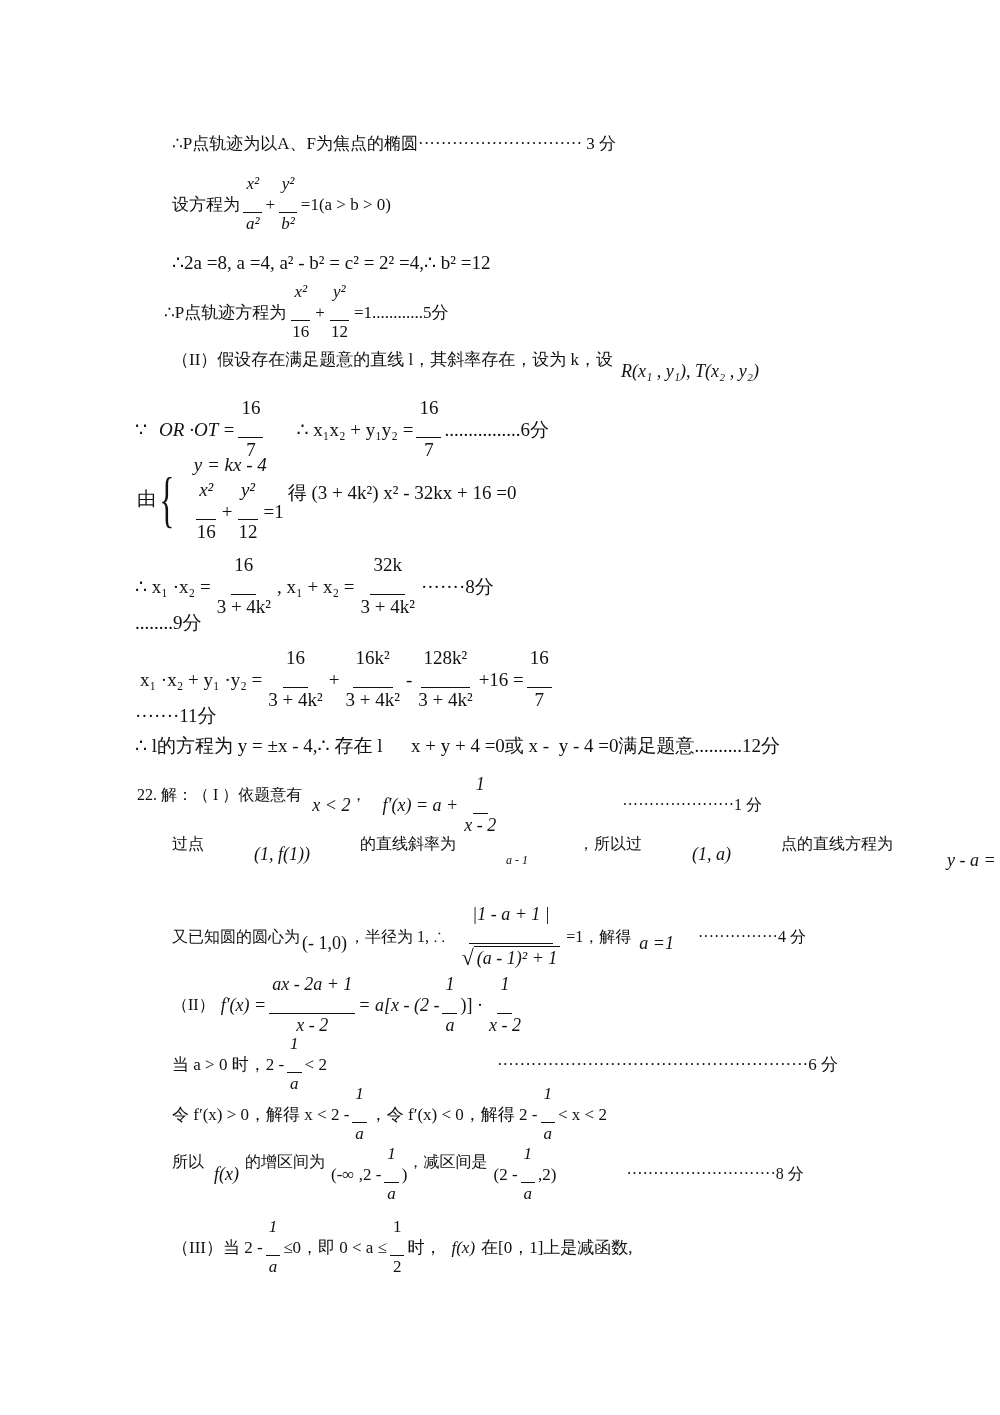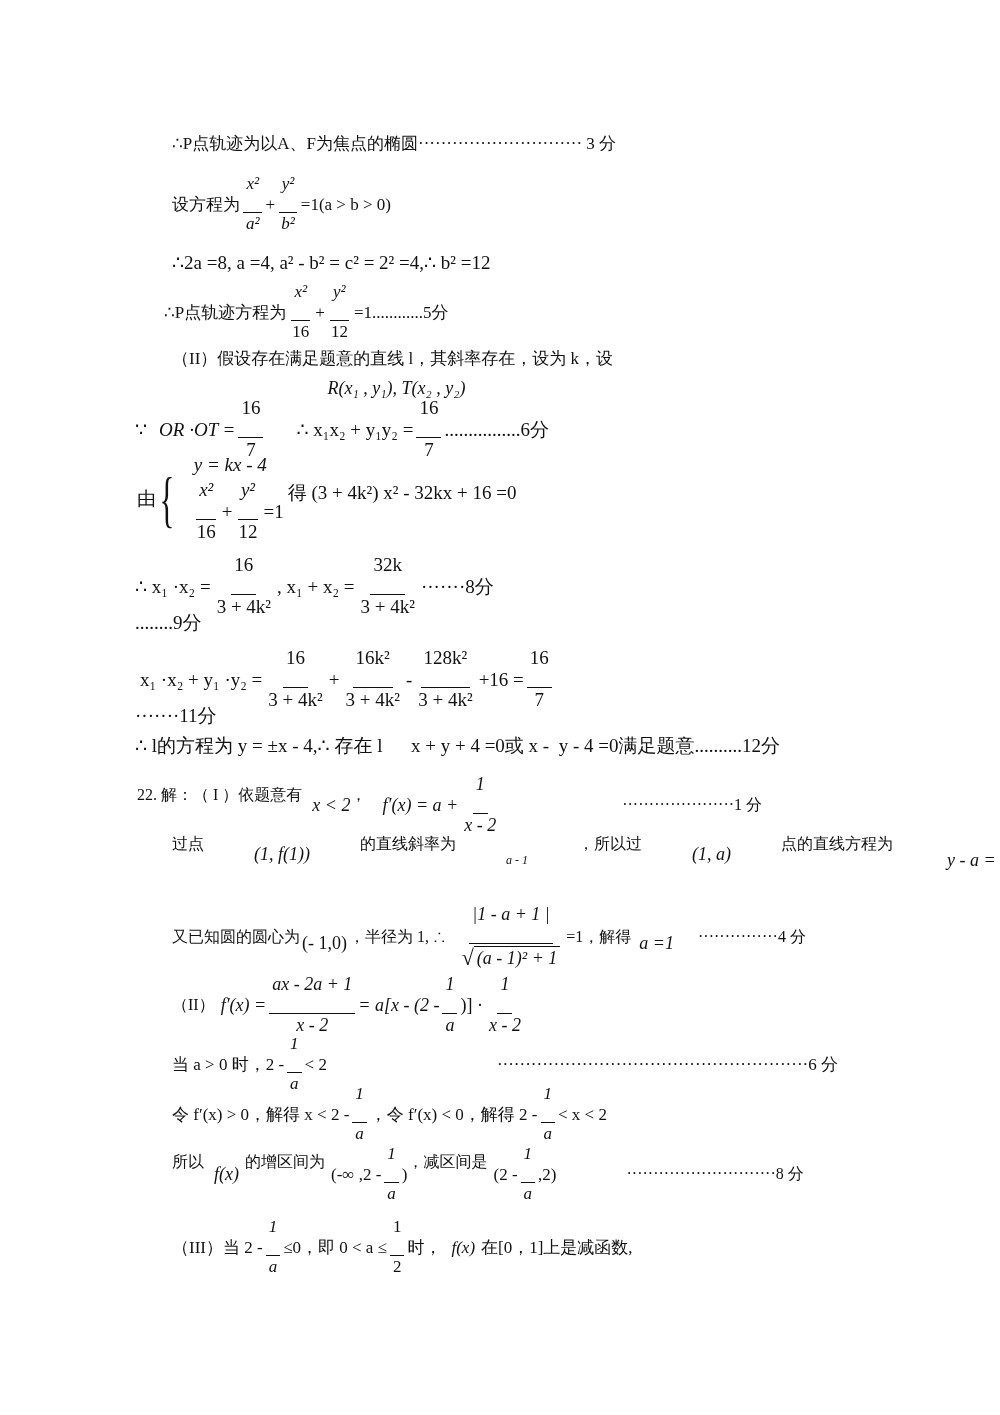--- a/index.html
+++ b/index.html
@@ -53,21 +53,21 @@
   <span>+</span>
   <span class="frac">
       <span class="num it">y²</span>
       <span class="den">12</span>
     </span>
   <span>=1</span>
   <span class="dots">............</span>
   <span>5分</span>
 </div>
 
-<div class="line" style="left:172px; top:350px;flex-direction:column;">
+<div class="line" style="left:172px; top:350px;">
   <span>（II）假设存在满足题意的直线 l，其斜率存在，设为 k，设</span>
   <span class="it" style="margin-left:8px; position:relative; top:12px; font-size:18px;">R(x₁ , y₁), T(x₂ , y₂)</span>
 </div>
 
 <div class="line" style="left:135px; top:398px; font-size:19px;">
   <span style="margin-right:12px;">∵</span>
   <span class="it">OR ·OT =</span>
   <span class="frac">
       <span class="num">16</span>
       <span class="den">7</span>

